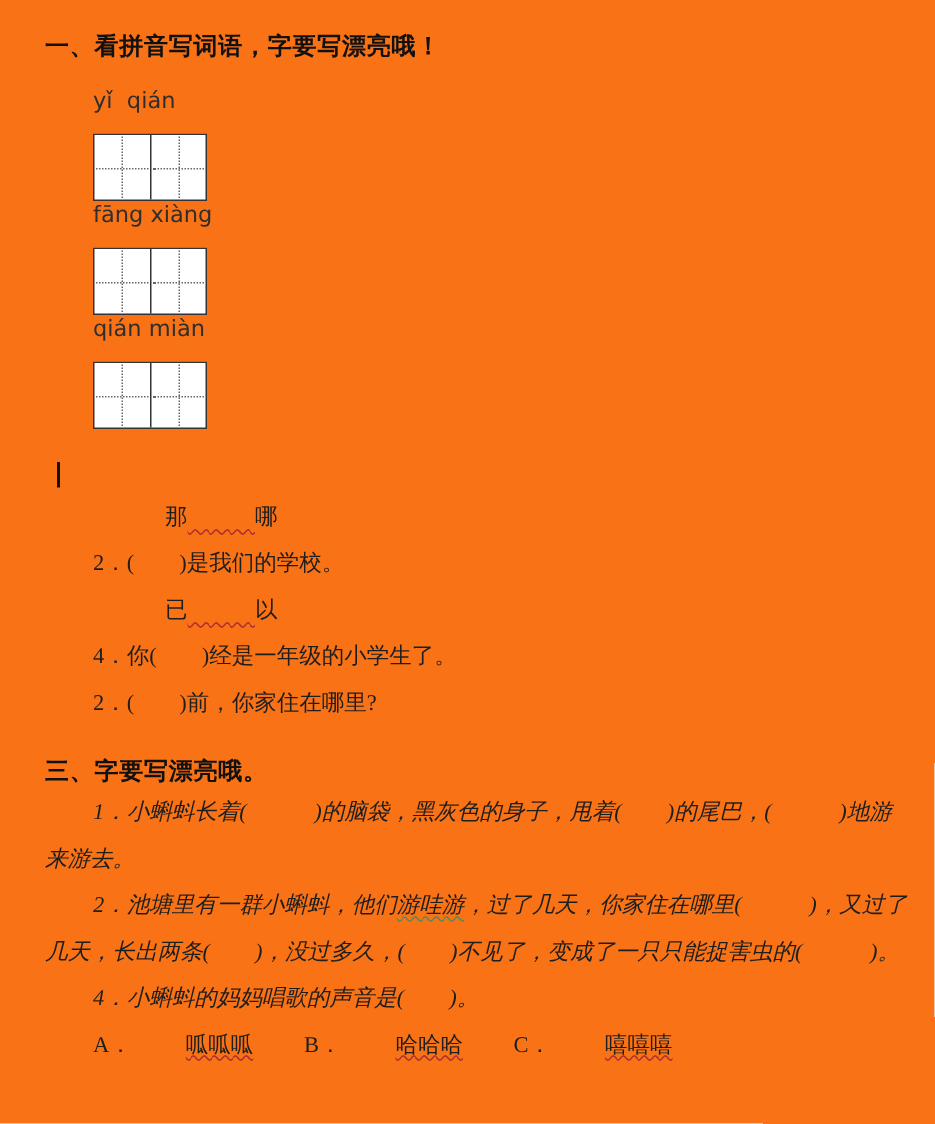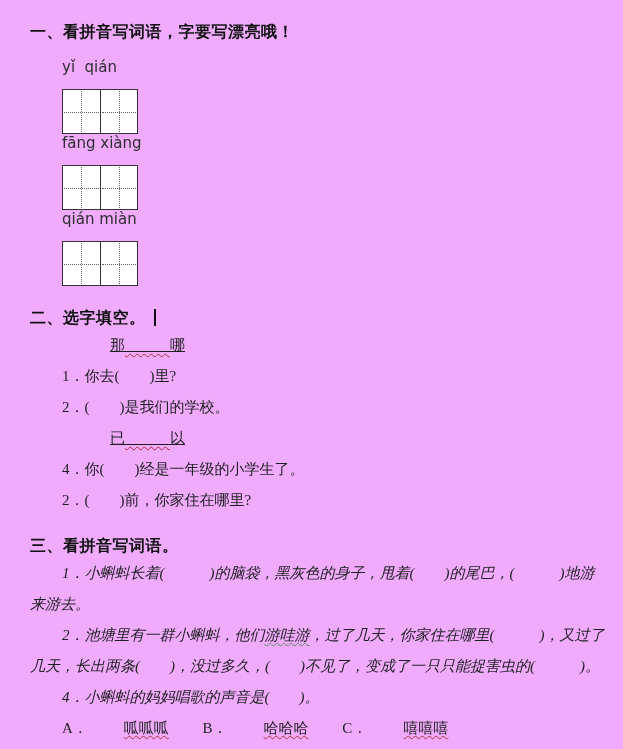--- a/index.html
+++ b/index.html
@@ -1,21 +1,21 @@
 <!DOCTYPE html>
 <html><head>
 <meta charset="utf-8">
 <style>
   html,body { margin:0; padding:0; background:#ffffff; }
   .page {
     position:relative;
     width:623px; height:749px;
     box-sizing:border-box;
     padding:20px 16px 10px 30px;
-    background:#f0abfc;
+    background:#f97316;
     font-family:"Liberation Serif","DejaVu Serif",serif;
     color:#1e1e1e;
     font-size:15px;
     overflow:hidden;
   }
   h2.sec {
     font-size:16px; font-weight:bold;
     margin:0; line-height:24px; color:#111;
     letter-spacing:0.5px;
   }
@@ -28,21 +28,21 @@
     font-size:15px; color:#2e2e2e;
     margin-bottom:12px; white-space:pre; line-height:19px;
   }
   .tzg { display:flex; width:76px; height:45px; border:1.5px solid #333; box-sizing:border-box; background:#fff; }
   .cell { flex:1; position:relative; }
   .cell + .cell { border-left:1.5px solid #333; }
   .cell::before { content:""; position:absolute; top:1px; bottom:1px; left:50%; border-left:1px dotted #666; }
   .cell::after  { content:""; position:absolute; left:1px; right:1px; top:50%; border-top:1px dotted #666; }
   
   .sec2 { margin-top:20px; }
-  .choice-pair { margin:0 0 0 80px; line-height:31px;text-decoration:underline; }
+  .choice-pair { margin:0 0 0 80px; line-height:31px; }
   .q { margin:0 0 0 32px; line-height:31px; }
   
   .sec3 { margin-top:18px; }
   .para { margin:0; text-indent:32px; line-height:31px;font-style:italic; }
   .options { margin:0 0 0 32px; line-height:31px; }
   .opt { margin-right:30px; white-space:nowrap; }
   
   .wavy-blank {
     text-decoration:underline wavy #b03030;
     text-decoration-thickness:1px;
@@ -94,37 +94,36 @@
         <div class="pinyin">qián miàn</div>
         <div class="tzg">
           <div class="cell"></div>
           <div class="cell"></div>
         </div>
       </div>
     </div>
   </section>
 
   <section class="sec2">
-    <h2 class="sec"><span>二、选字填空。</span><span class="caret"></span></h2>
+    <h2 class="sec"><span class="caret"></span></h2>
 
     <div class="choice-pair">
       <span>那</span><span class="wavy-blank">　　　</span><span>哪</span>
     </div>
-    <p class="q">1．你去(　　)里?</p>
     <p class="q">2．(　　)是我们的学校。</p>
 
     <div class="choice-pair">
       <span>已</span><span class="wavy-blank">　　　</span><span>以</span>
     </div>
     <p class="q">4．你(　　)经是一年级的小学生了。</p>
     <p class="q">2．(　　)前，你家住在哪里?</p>
   </section>
 
   <section class="sec3">
-    <h2 class="sec">三、看拼音写词语。</h2>
+    <h2 class="sec">三、字要写漂亮哦。</h2>
 
     <p class="para">1．小蝌蚪长着(　　　)的脑袋，黑灰色的身子，甩着(　　)的尾巴，(　　　)地游来游去。</p>
 
     <p class="para"><span>2．池塘里有一群小蝌蚪，他们</span><span class="wavy-green">游哇游</span><span>，过了几天，你家住在哪里(　　　)，又过了几天，长出两条(　　)，没过多久，(　　)不见了，变成了一只只能捉害虫的(　　　)。</span></p>
 
 
     <p class="para">4．小蝌蚪的妈妈唱歌的声音是(　　)。</p>
 
     <p class="options">
       <span class="opt"><span>A．</span><span class="wavy-red">呱呱呱</span></span>

